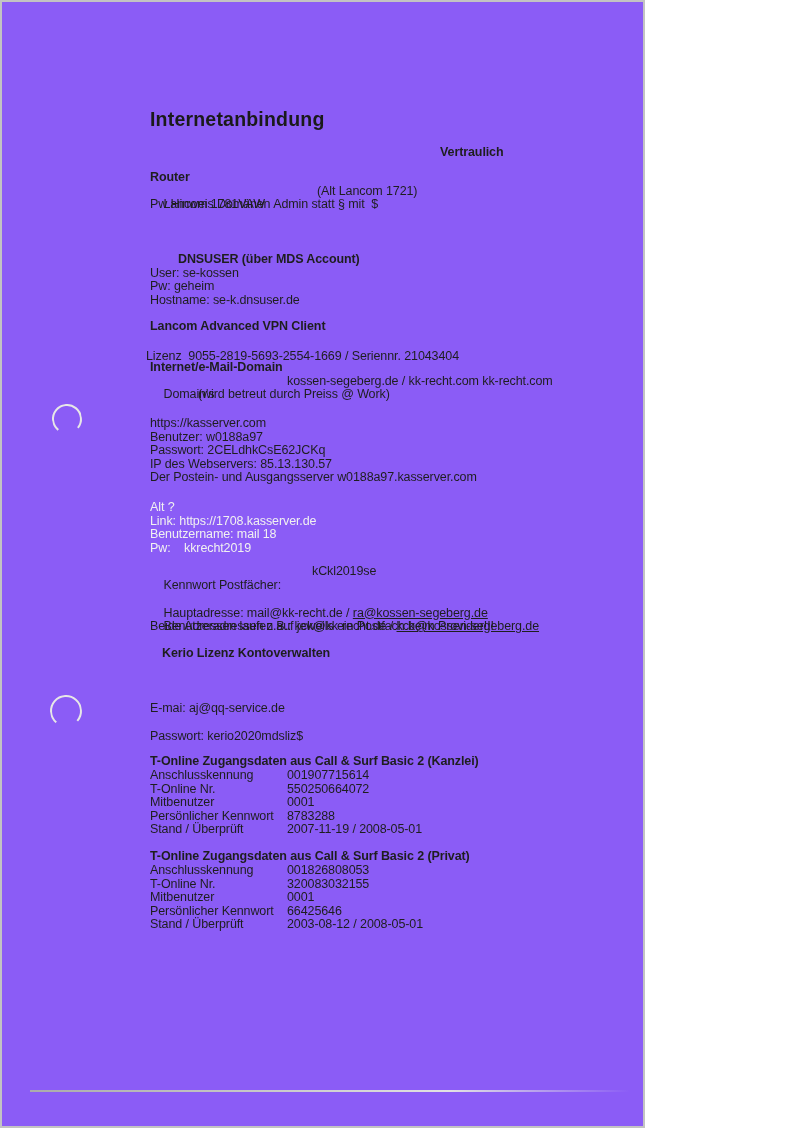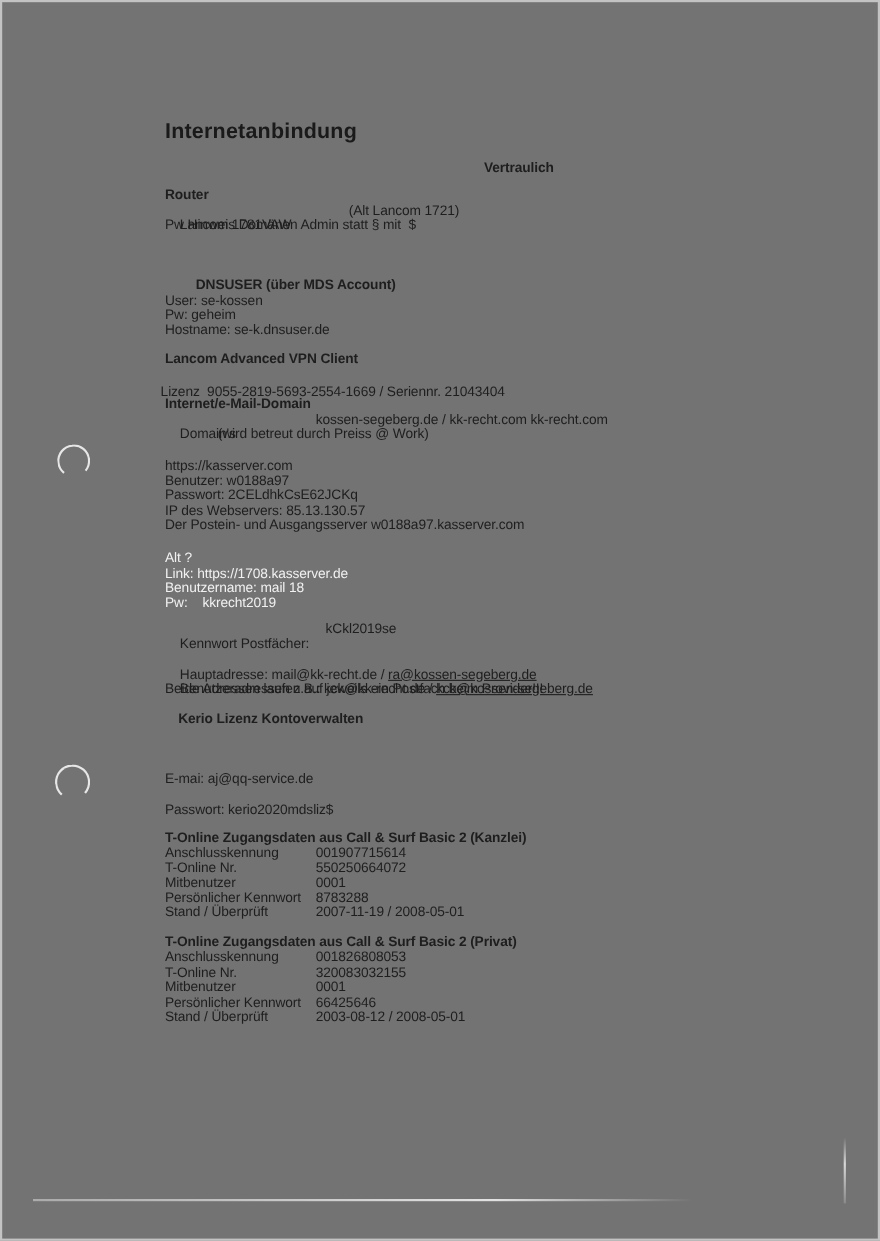--- a/index.html
+++ b/index.html
@@ -1,21 +1,21 @@
 <!DOCTYPE html>
 <html><head>
 <meta charset="utf-8">
 <style>
   html,body{margin:0;padding:0;background:#fff;}
   .page{
     position:relative;
-    width:800px;height:1128px;
+    width:645px;height:1128px;
     box-sizing:border-box;
     border:2px solid #c3c3c3;
-    background:#737373;
+    background:#8b5cf6;
     font-family:"Liberation Sans","DejaVu Sans",sans-serif;
     color:#1e1e1e;
     overflow:hidden;
   }
   .ln{
     position:absolute;
     white-space:pre;
     font-size:12.5px;
     line-height:13.5px;
     letter-spacing:-0.1px;
@@ -100,21 +100,21 @@
 
   <div class="stack faded" style="left:148px;top:499px;">
     <div class="row ln" style="position:static;">Alt ?</div>
     <div class="row ln" style="position:static;">Link: https://1708.kasserver.de</div>
     <div class="row ln" style="position:static;">Benutzername: mail 18</div>
     <div class="row ln" style="position:static;">Pw:    kkrecht2019</div>
   </div>
 
   <div class="ln" style="left:148px;top:563px;width:420px;">
     <span>Kennwort Postfächer:</span>
-    <span class="val-abs" style="left:146px;">kCkl2019se</span>
+    <span class="val-abs" style="left:162px;">kCkl2019se</span>
   </div>
 
   <div class="ln" style="left:148px;top:604.5px;">
     <span>Benutzeradressen z.B.: kck@kk-recht.de / </span><span class="u">kck@kossen-segeberg.de</span>
   </div>
   <div class="ln" style="left:148px;top:591px;">
     <span>Hauptadresse: mail@kk-recht.de / </span><span class="u">ra@kossen-segeberg.de</span>
   </div>
   <div class="ln" style="left:148px;top:618px;">Beide Adressen laufen auf jeweils ein Postfach beim Provider!!!</div>
 

